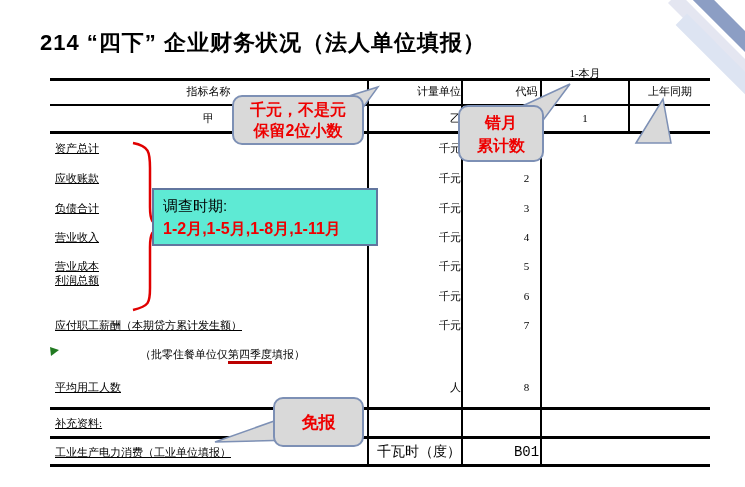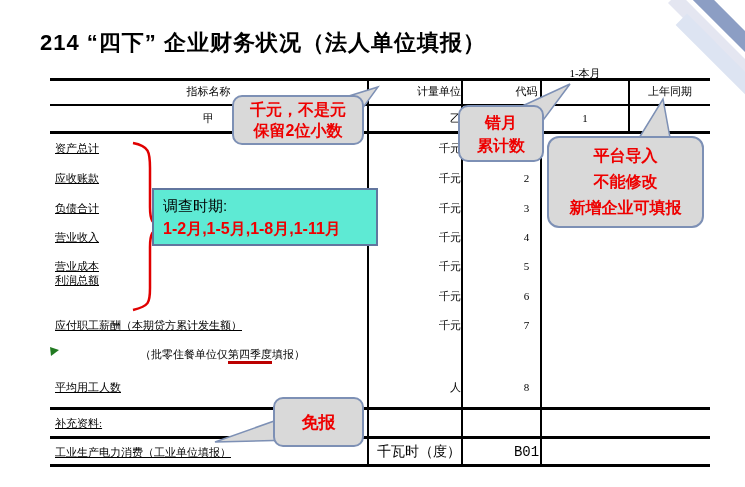--- a/index.html
+++ b/index.html
@@ -130,23 +130,18 @@
   <div class="bubble" style="left:232px;top:95px;width:128px;height:46px;font-size:16px;line-height:21px;">
     <div>千元，不是元</div>
     <div>保留2位小数</div>
   </div>
 
   <div class="bubble" style="left:458px;top:105px;width:82px;height:53px;font-size:16px;line-height:23px;">
     <div>错月</div>
     <div>累计数</div>
   </div>
 
-  <div class="bubble" style="left:547px;top:136px;width:153px;height:88px;font-size:16px;line-height:26px;border-radius:12px;">
-    <div>平台导入</div>
-    <div>不能修改</div>
-    <div>新增企业可填报</div>
-  </div>
 
   <div class="bubble" style="left:273px;top:397px;width:87px;height:46px;font-size:17px;">
     <div>免报</div>
   </div>
 
 </div>
 
 </body></html>

